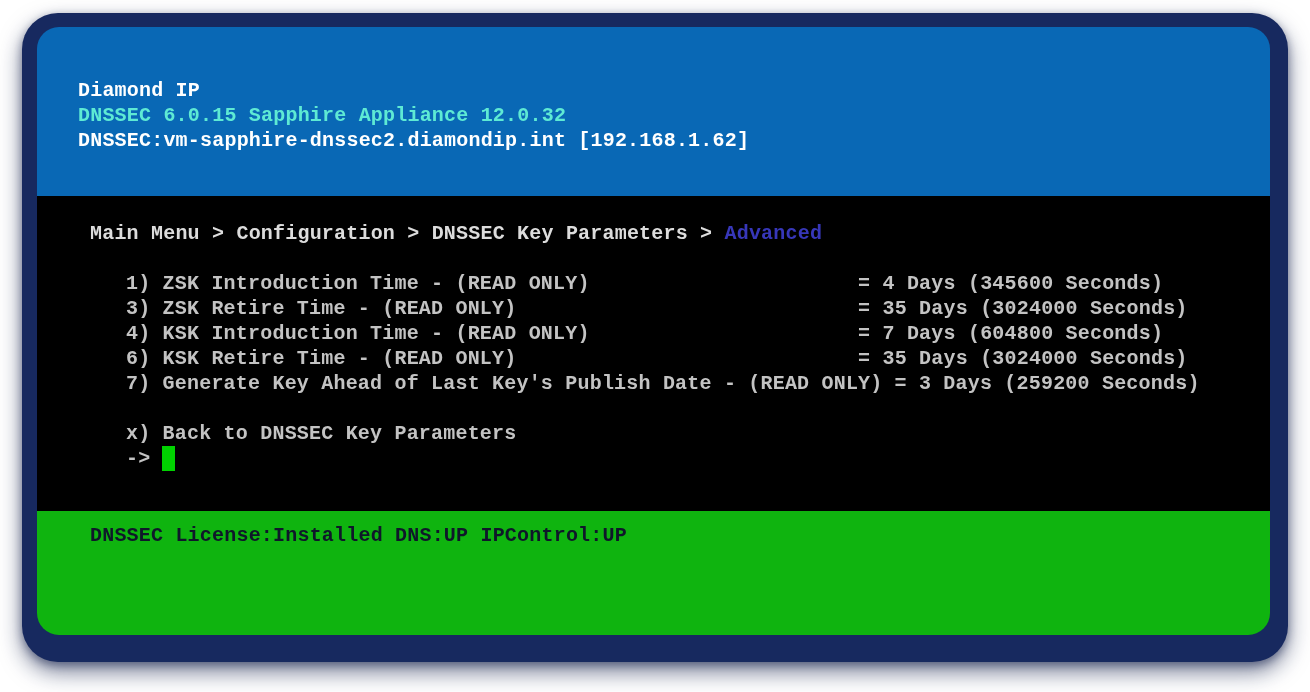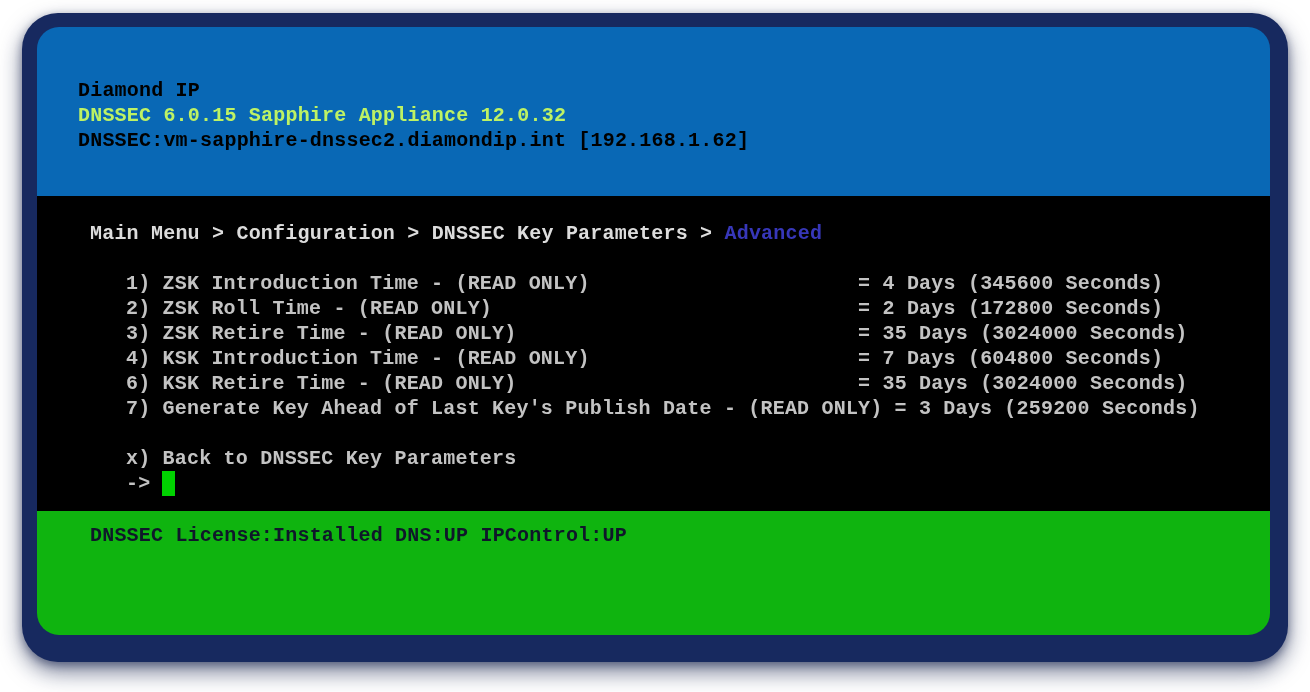--- a/index.html
+++ b/index.html
@@ -28,22 +28,22 @@
     font-size: 20px;
     line-height: 25px;
     letter-spacing: 0.2px;
   }
   .hdr {
     height: 169px;
     background: #0968b5;
     padding: 51px 0 0 41px;
   }
   .hline { white-space: pre; }
-  .tone-cyan  { color: #000000; }
-  .tone-green { color: #bef264; }
+  .tone-cyan  { color: #ffffff; }
+  .tone-green { color: #5eead4; }
   .term {
     height: 315px;
     background: #000000;
     padding: 25px 0 0 53px;
     color: #c3c3c3;
   }
   .breadcrumb { white-space: pre; color: #dcdcdc; }
   .crumb-current { color: #3737b9; }
   .blank { height: 25px; }
   .mrow { white-space: pre; margin-left: 36px; }
@@ -79,21 +79,20 @@
         </div>
     </div>
 
     <div class="term">
       <div class="breadcrumb"><span>Main Menu &gt; Configuration &gt; DNSSEC Key Parameters &gt; </span><span class="crumb-current">Advanced</span></div>
 
       <div class="blank"></div>
 
       <div>
           <div class="mrow"><span class="opt-label">1) ZSK Introduction Time - (READ ONLY)</span><span class="opt-value">= 4 Days (345600 Seconds)</span></div>
-          <div class="mrow"><span class="opt-label">2) ZSK Roll Time - (READ ONLY)</span><span class="opt-value">= 2 Days (172800 Seconds)</span></div>
           <div class="mrow"><span class="opt-label">3) ZSK Retire Time - (READ ONLY)</span><span class="opt-value">= 35 Days (3024000 Seconds)</span></div>
           <div class="mrow"><span class="opt-label">4) KSK Introduction Time - (READ ONLY)</span><span class="opt-value">= 7 Days (604800 Seconds)</span></div>
           <div class="mrow"><span class="opt-label">6) KSK Retire Time - (READ ONLY)</span><span class="opt-value">= 35 Days (3024000 Seconds)</span></div>
           <div class="mrow"><span class="opt-label">7) Generate Key Ahead of Last Key's Publish Date - (READ ONLY)</span><span class="opt-value">= 3 Days (259200 Seconds)</span></div>
         </div>
 
       <div class="blank"></div>
 
       <div class="mrow"><span>x) Back to DNSSEC Key Parameters</span></div>
 

